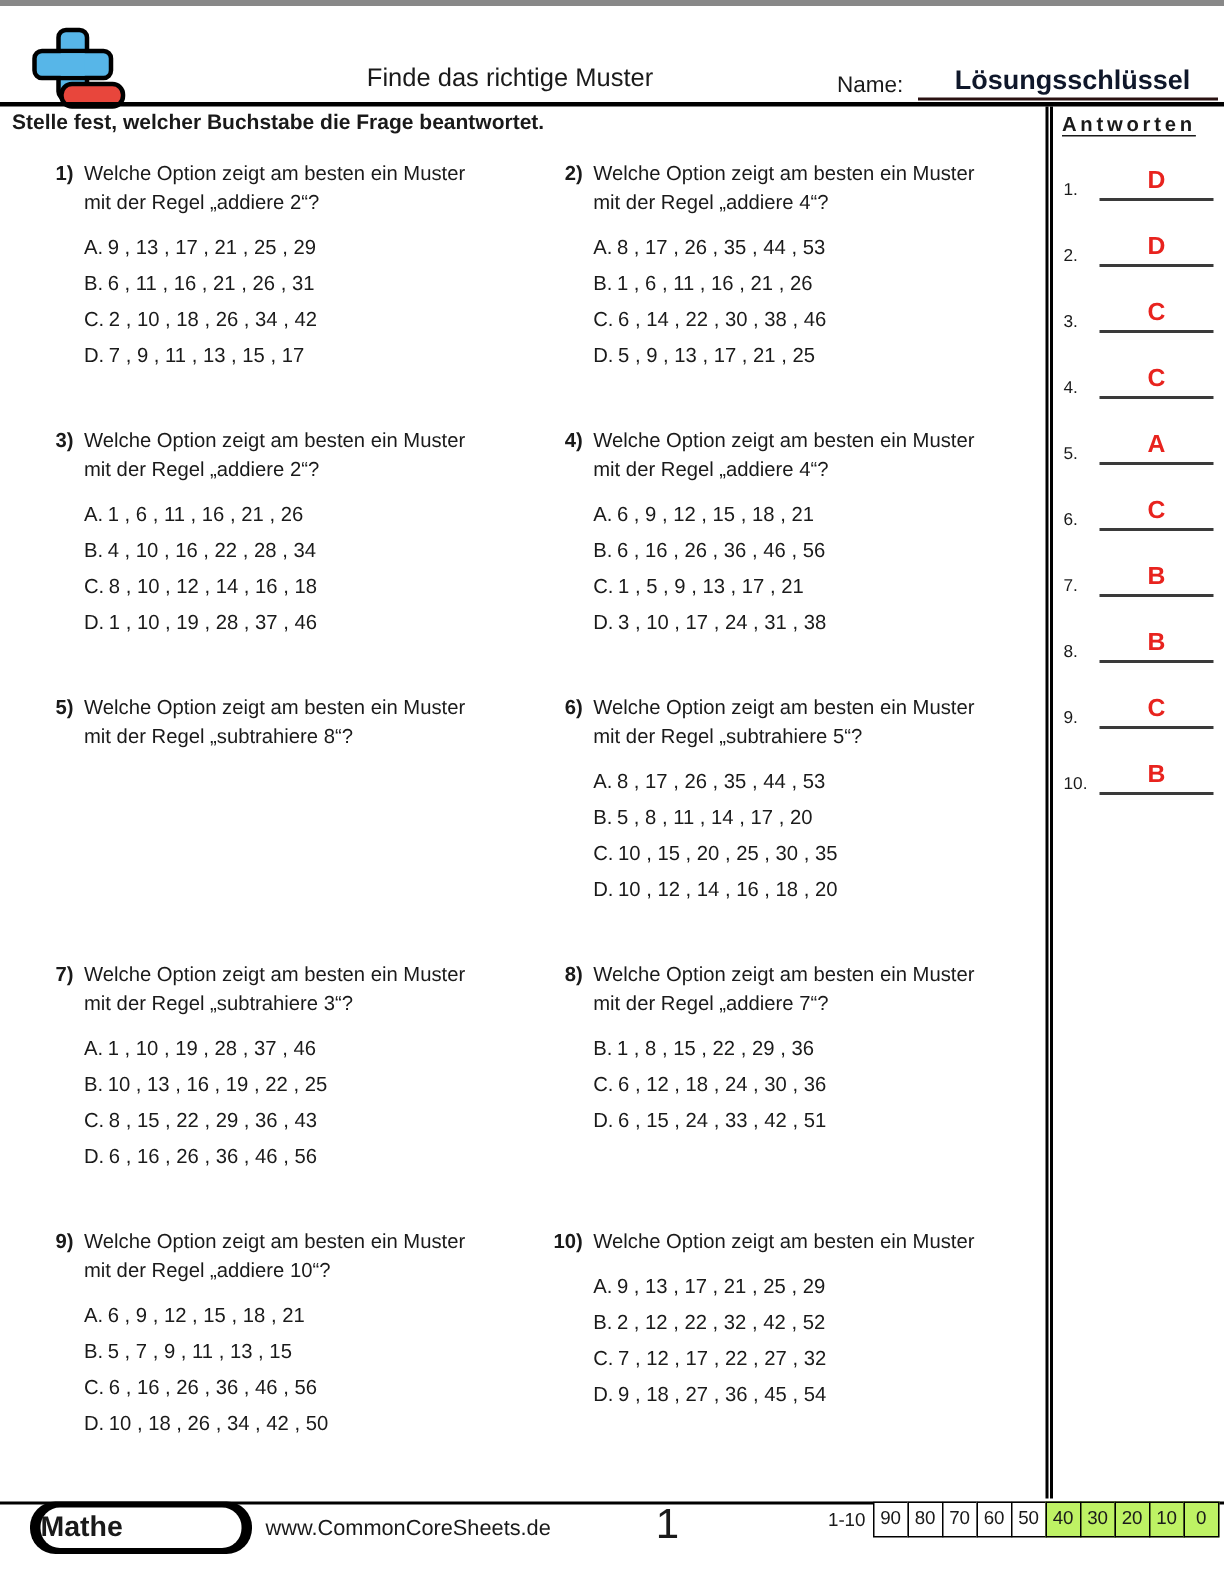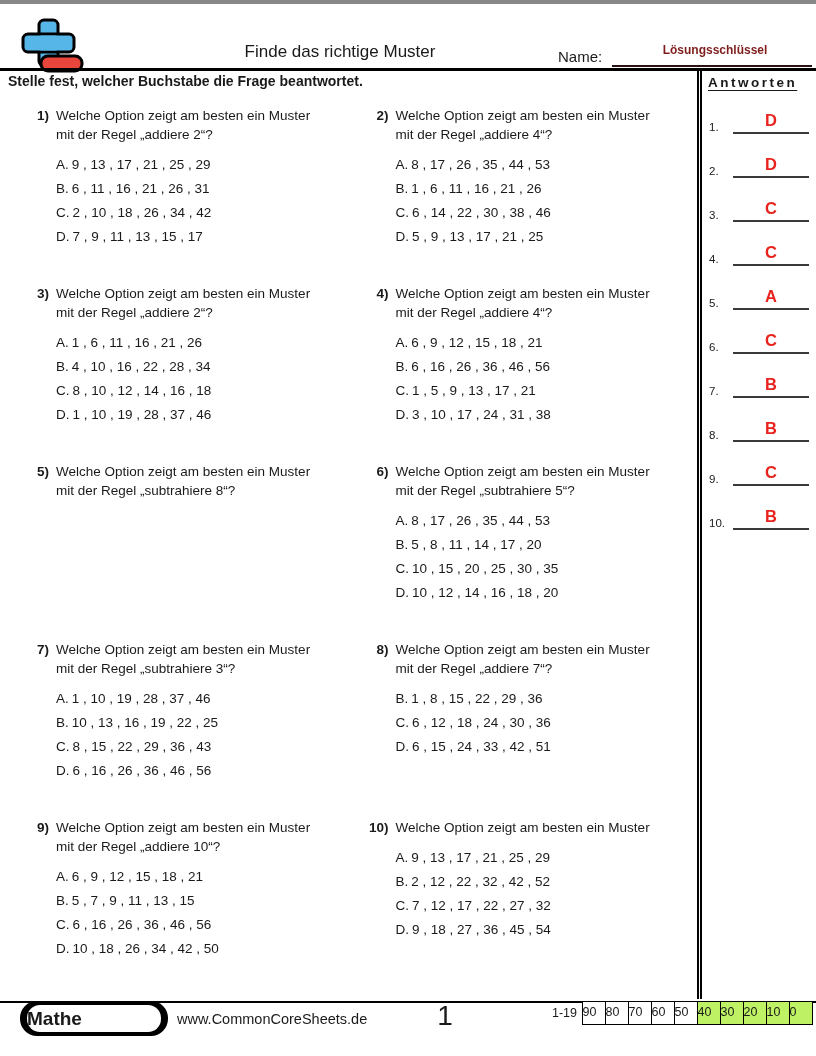--- a/index.html
+++ b/index.html
@@ -3,21 +3,21 @@
 <meta charset="utf-8">
 <style>
   * { margin:0; padding:0; box-sizing:border-box; }
   body { background:#888; font-family:"Liberation Sans", sans-serif; }
   .page { position:relative; width:816px; height:1056px; background:#fff; margin:4px auto; overflow:hidden; color:#1a1a1a; }
 
   
   .logo { position:absolute; left:16px; top:14px; }
   .page-title { position:absolute; left:140px; top:38px; width:400px; text-align:center; font-size:17px; }
   .name-label { position:absolute; left:558px; top:44px; font-size:15px; }
-  .answer-key-label { position:absolute; left:615px; top:39px; width:200px; text-align:center; font-size:12px; font-weight:bold; color:#7f1d1d; }
+  .answer-key-label { position:absolute; left:615px; top:39px; width:200px; text-align:center; font-size:18px; font-weight:bold; color:#0f172a; }
   .name-line { position:absolute; left:612px; top:61px; width:200px; border-bottom:2px solid #2a1212; }
   .header-rule { position:absolute; left:0; top:64px; width:816px; height:3px; background:#000; }
   .instruction { position:absolute; left:8px; top:69px; width:600px; font-size:14px; font-weight:bold; }
 
   
   .questions { position:absolute; left:0; top:92px; width:697px; padding:10px 4px 0 24px;
                display:grid; grid-template-columns:1fr 1fr; grid-auto-rows:178px; column-gap:10px; }
   .question { display:flex; }
   .q-num { width:32px; flex:0 0 32px; text-align:right; padding-right:7px; font-weight:bold; font-size:13.5px; line-height:19px; }
   .q-line { font-size:13.5px; line-height:19px; }
@@ -38,21 +38,21 @@
   
   .footer-rule { position:absolute; left:0; top:997px; width:816px; height:2px; background:#000; }
   .subject-badge { position:absolute; left:20px; top:997px; width:148px; height:35px; background:#000; border-radius:17px; }
   .subject-pill { position:absolute; left:7px; top:4px; right:7px; bottom:4px; background:#fff; border-radius:13px;
                   text-align:left; font-weight:bold; font-size:19px; line-height:27px; }
   .website { position:absolute; left:177px; top:1007px; font-size:14.5px; }
   .page-number { position:absolute; left:425px; top:996px; width:40px; text-align:center; font-size:28px; }
   .scorebar { position:absolute; right:3px; top:997px; display:flex; align-items:center; height:24px; }
   .score-label { font-size:12.5px; margin-right:6px; }
   .score-cells { display:flex; height:24px; }
-  .score-cell { width:24.5px; margin-left:-1.5px; border:1.5px solid #000; font-size:12.5px; line-height:20px; background:#fff; }
+  .score-cell { width:24.5px; margin-left:-1.5px; border:1.5px solid #000; text-align:center; font-size:12.5px; line-height:20px; background:#fff; }
   .score-cell.hl { background:#bef264; }
 </style>
 </head>
 <body>
 
 <div class="page">
 
   <div class="logo">
     <svg width="68" height="56" viewBox="0 0 68 56">
       <rect x="23" y="2" width="19" height="46" rx="5" fill="#57b6e8" stroke="#000" stroke-width="3"></rect>
@@ -259,21 +259,21 @@
       </div>
   </div>
 
   <div class="footer-rule"></div>
   <div class="subject-badge">
     <div class="subject-pill">Mathe</div>
   </div>
   <div class="website">www.CommonCoreSheets.de</div>
   <div class="page-number">1</div>
   <div class="scorebar">
-    <span class="score-label">1-19</span>
+    <span class="score-label">1-10</span>
     <span class="score-cells" id="score-cells">
         <span class="score-cell">90</span>
         <span class="score-cell">80</span>
         <span class="score-cell">70</span>
         <span class="score-cell">60</span>
         <span class="score-cell">50</span>
         <span class="score-cell hl">40</span>
         <span class="score-cell hl">30</span>
         <span class="score-cell hl">20</span>
         <span class="score-cell hl">10</span>

